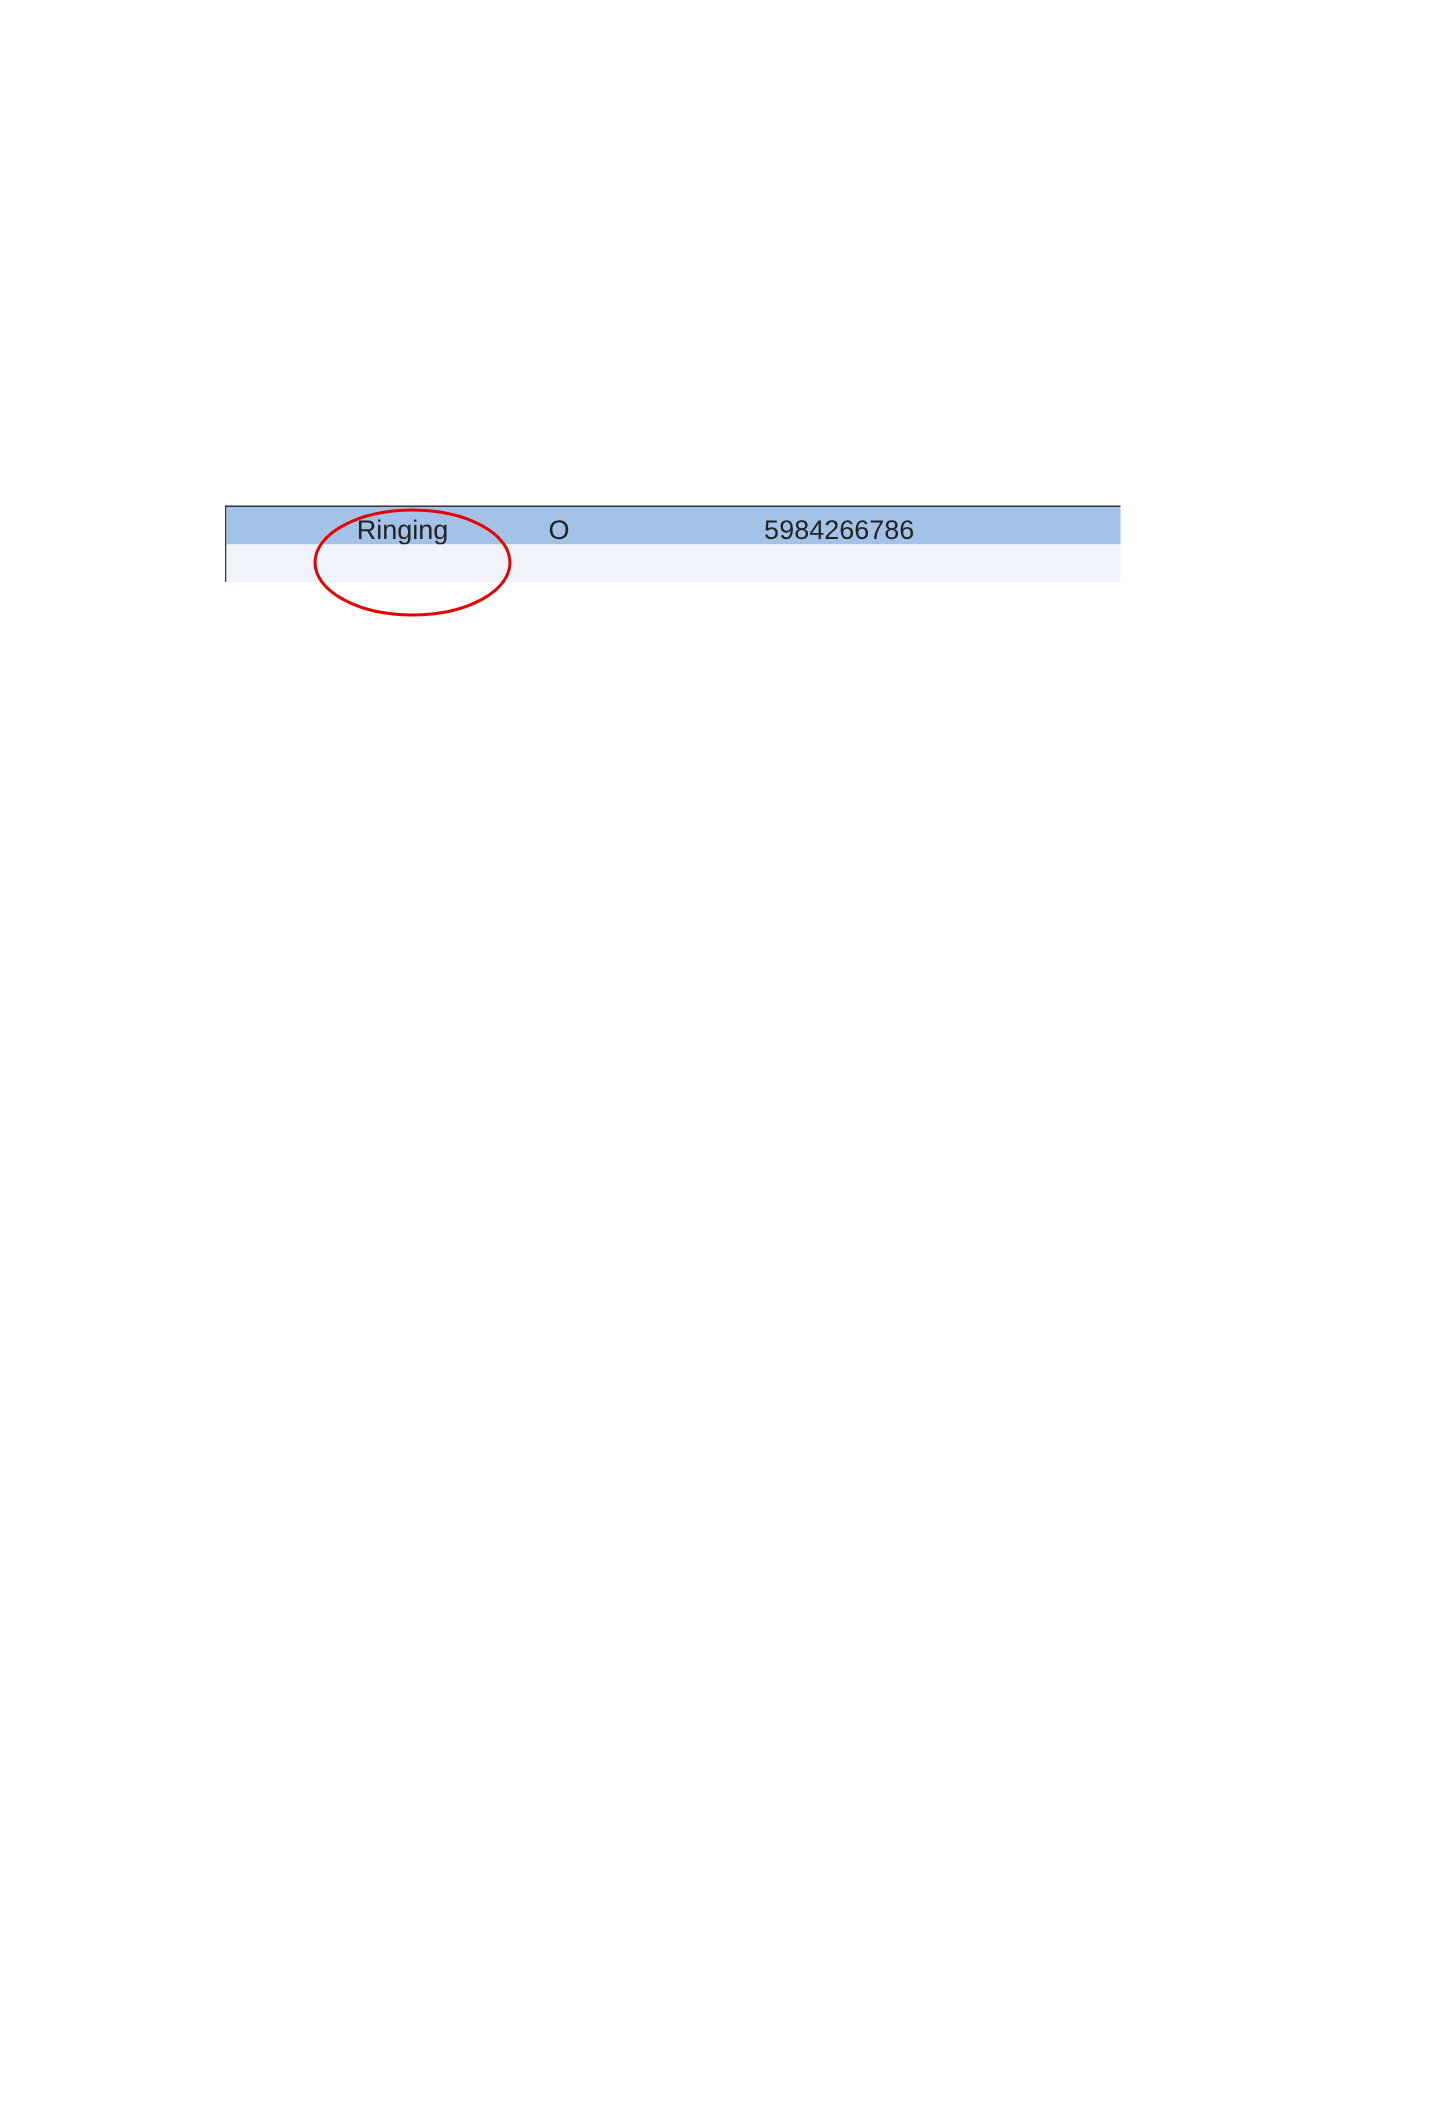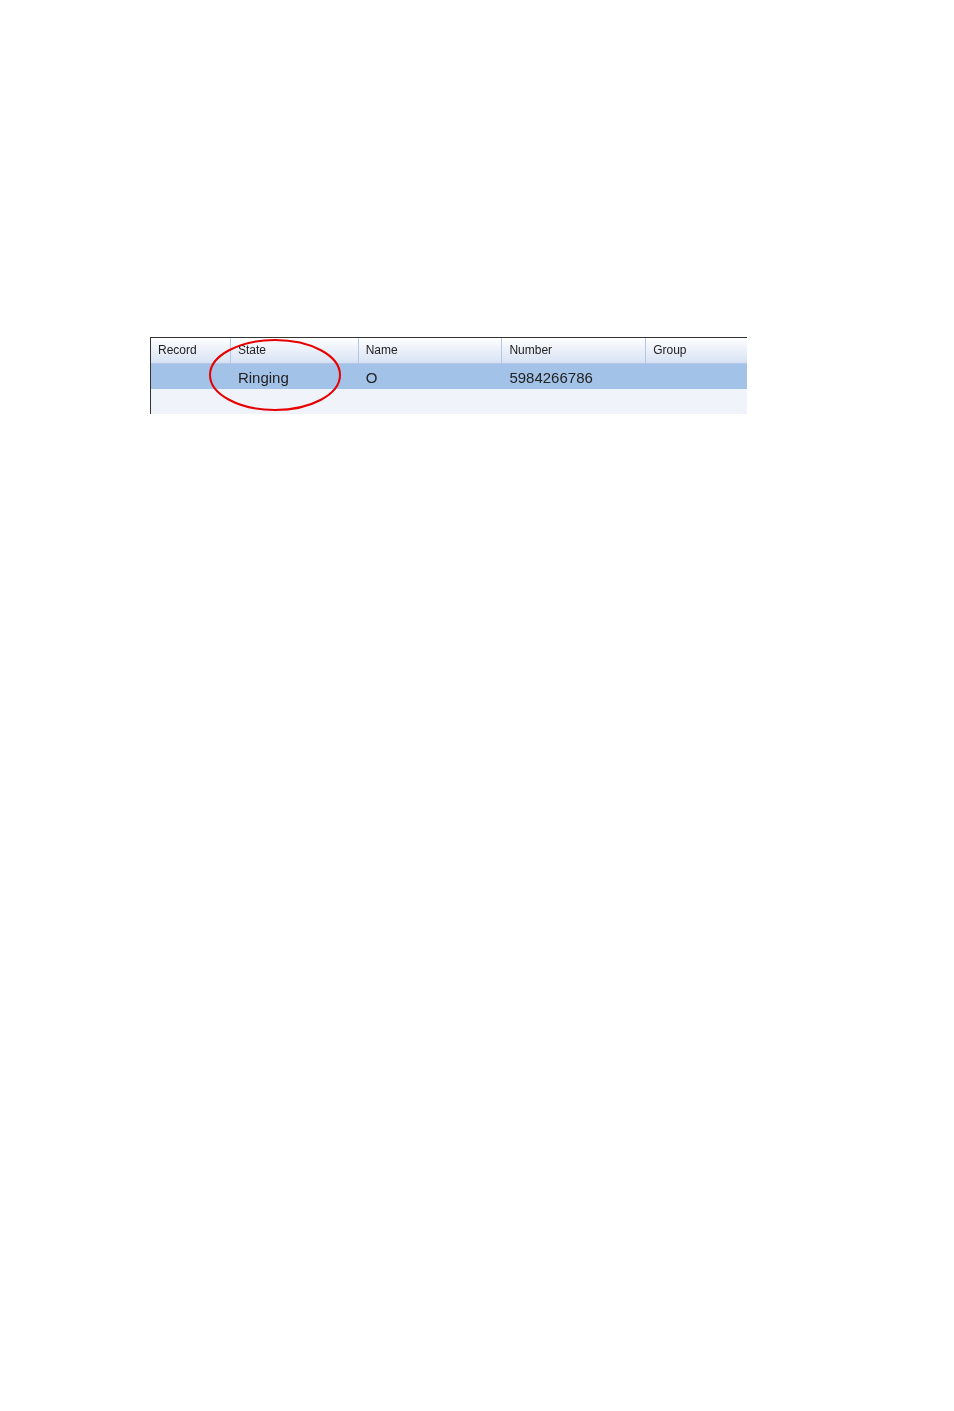--- a/index.html
+++ b/index.html
@@ -48,21 +48,21 @@
     }
     .data-row.selected {
       background: #a3c2e8;
     }
     .data-row.empty {
       background: #f0f4fa;
     }
     .data-cell {
       padding: 5px 7px;
       color: #222222;
-      font-size: 15px;
+      font-size: 18px;
       overflow: hidden;
       white-space: nowrap;
     }
     .col-record { width: 80px; }
     .col-state  { width: 128px; }
     .col-name   { width: 144px; }
     .col-number { width: 144px; }
     .col-group  { width: 101px; }
 
     .annotation-svg {
@@ -71,27 +71,20 @@
       top: 335px;
       left: 205px;
       width: 140px;
       height: 80px;
     }
   </style>
 </head>
 <body>
 
 <div class="table-container">
-  <div class="header-row">
-    <div class="header-cell col-record">Record</div>
-    <div class="header-cell col-state">State</div>
-    <div class="header-cell col-name">Name</div>
-    <div class="header-cell col-number">Number</div>
-    <div class="header-cell col-group">Group</div>
-  </div>
   <div class="data-row selected">
     <div class="data-cell col-record"></div>
     <div class="data-cell col-state">Ringing</div>
     <div class="data-cell col-name">O</div>
     <div class="data-cell col-number">5984266786</div>
     <div class="data-cell col-group"></div>
   </div>
   <div class="data-row empty">
     <div class="data-cell col-record"></div>
   </div>

